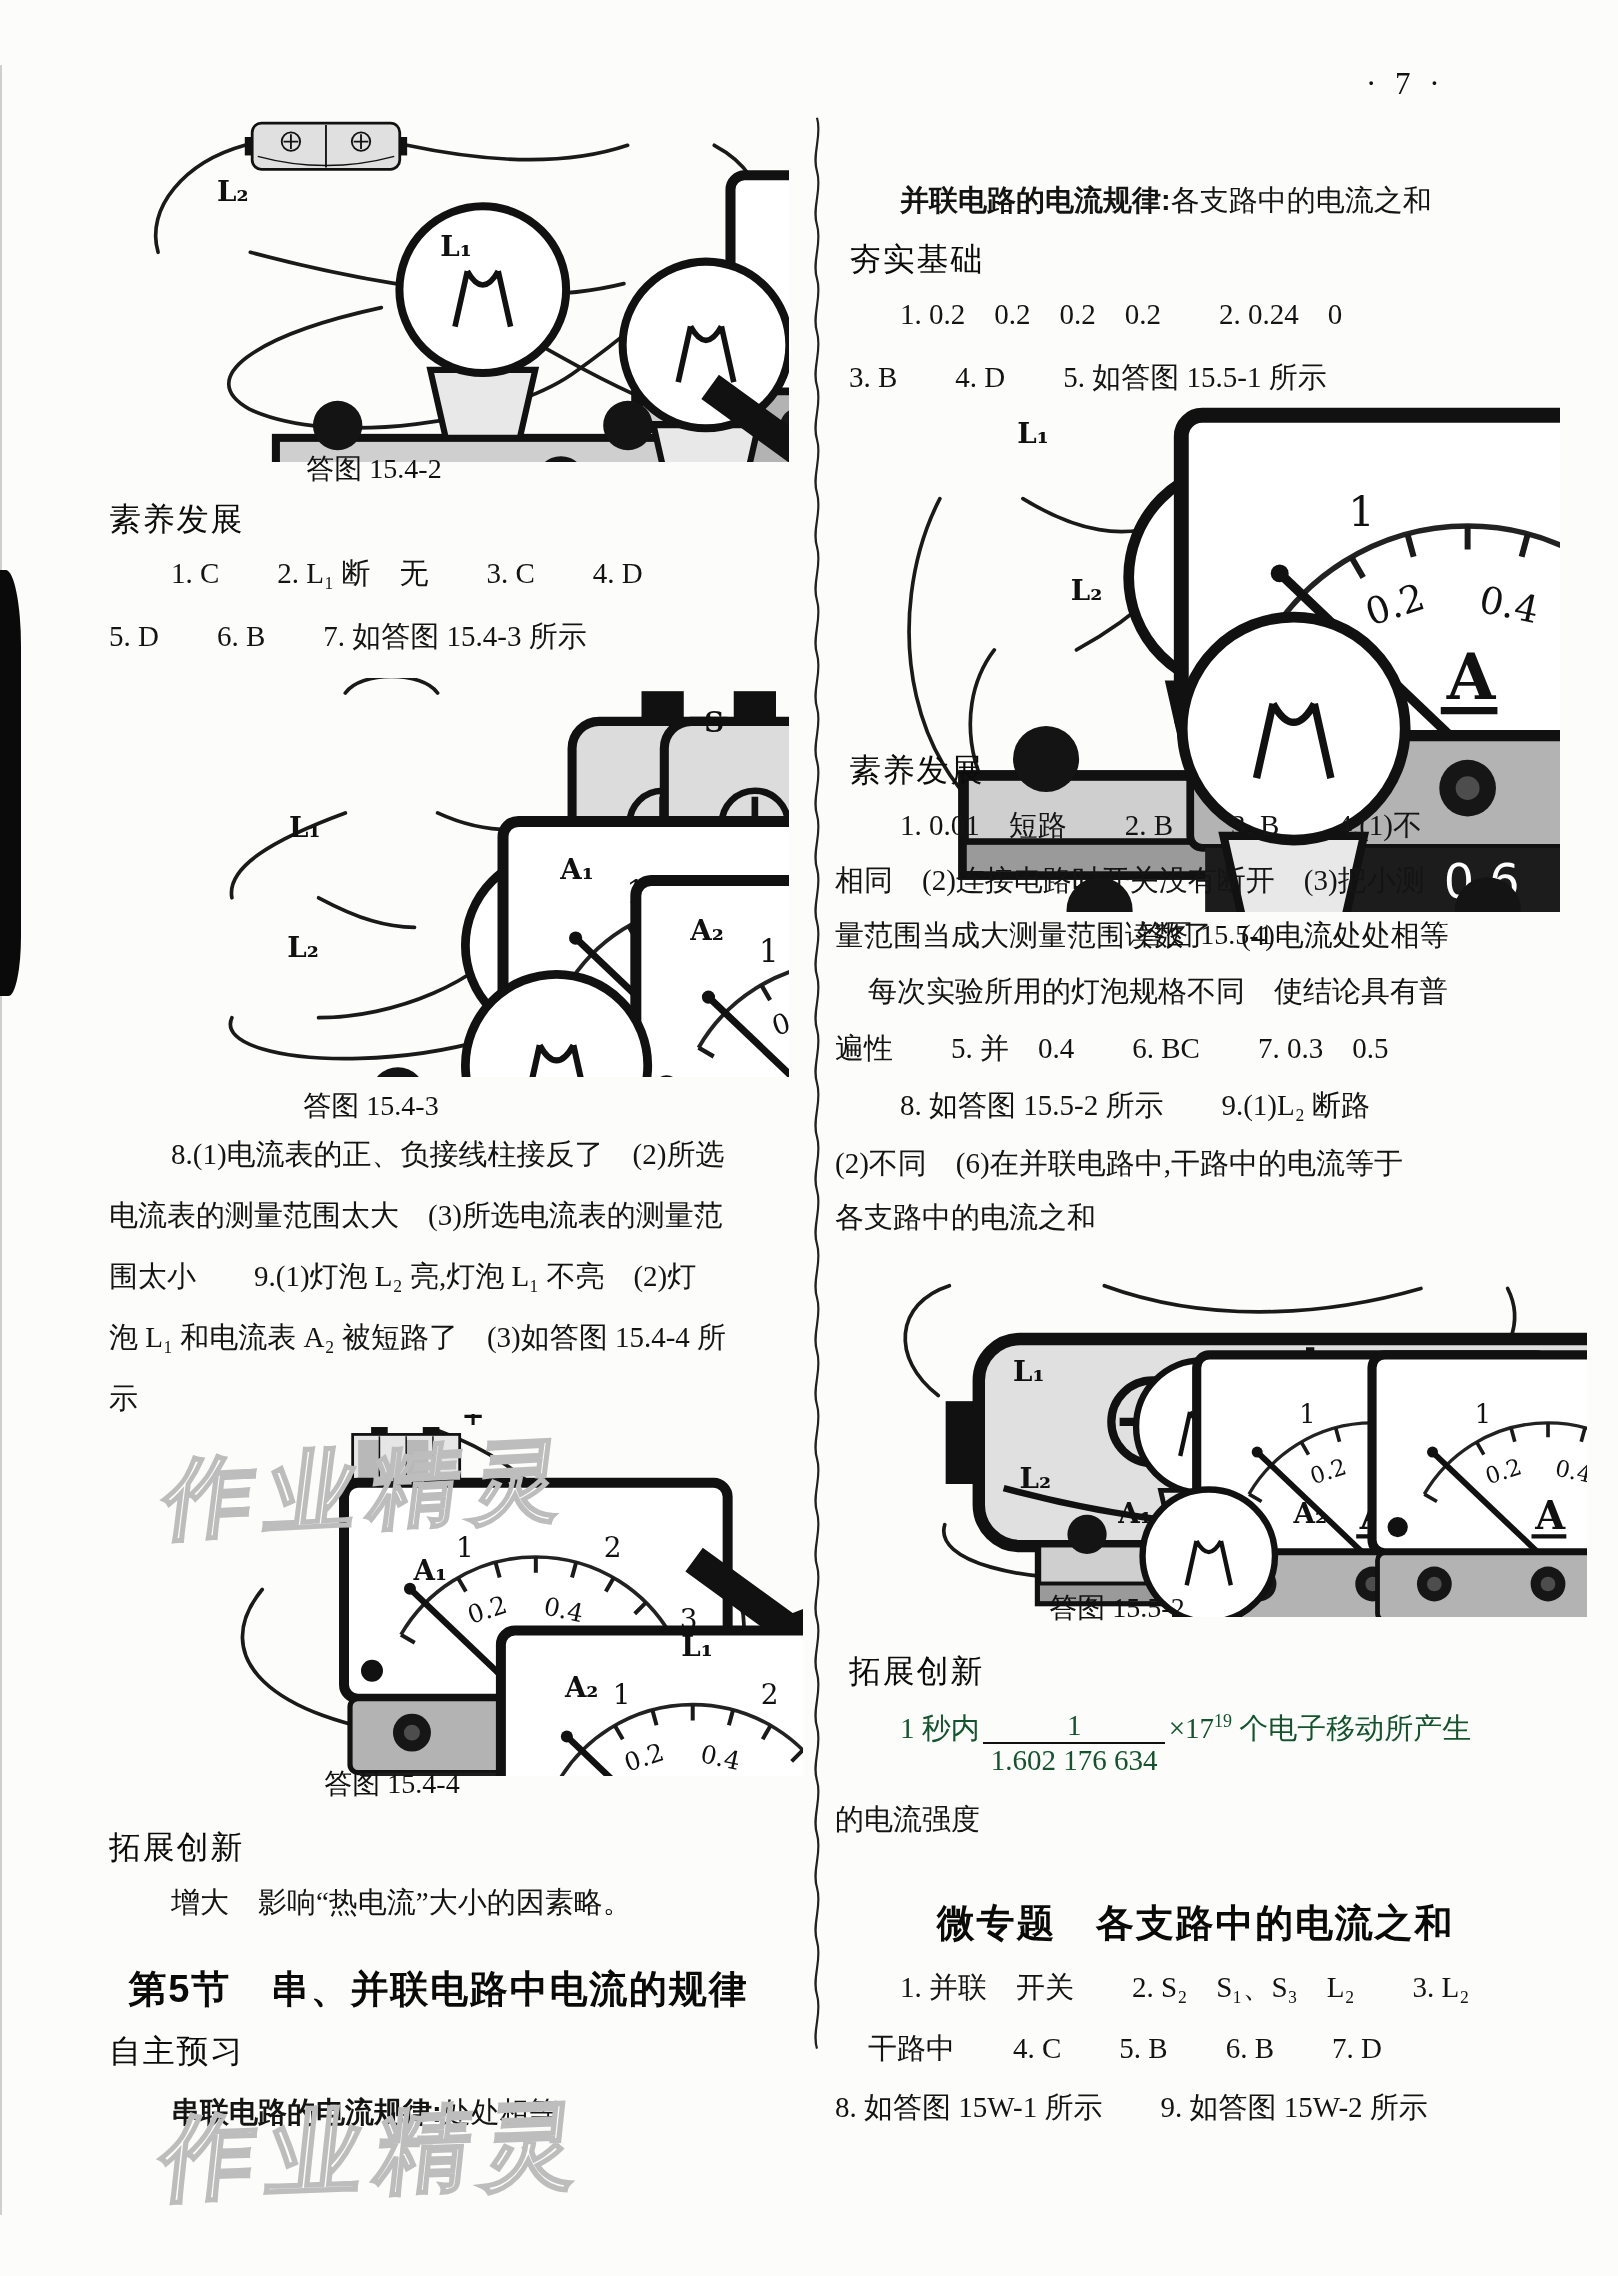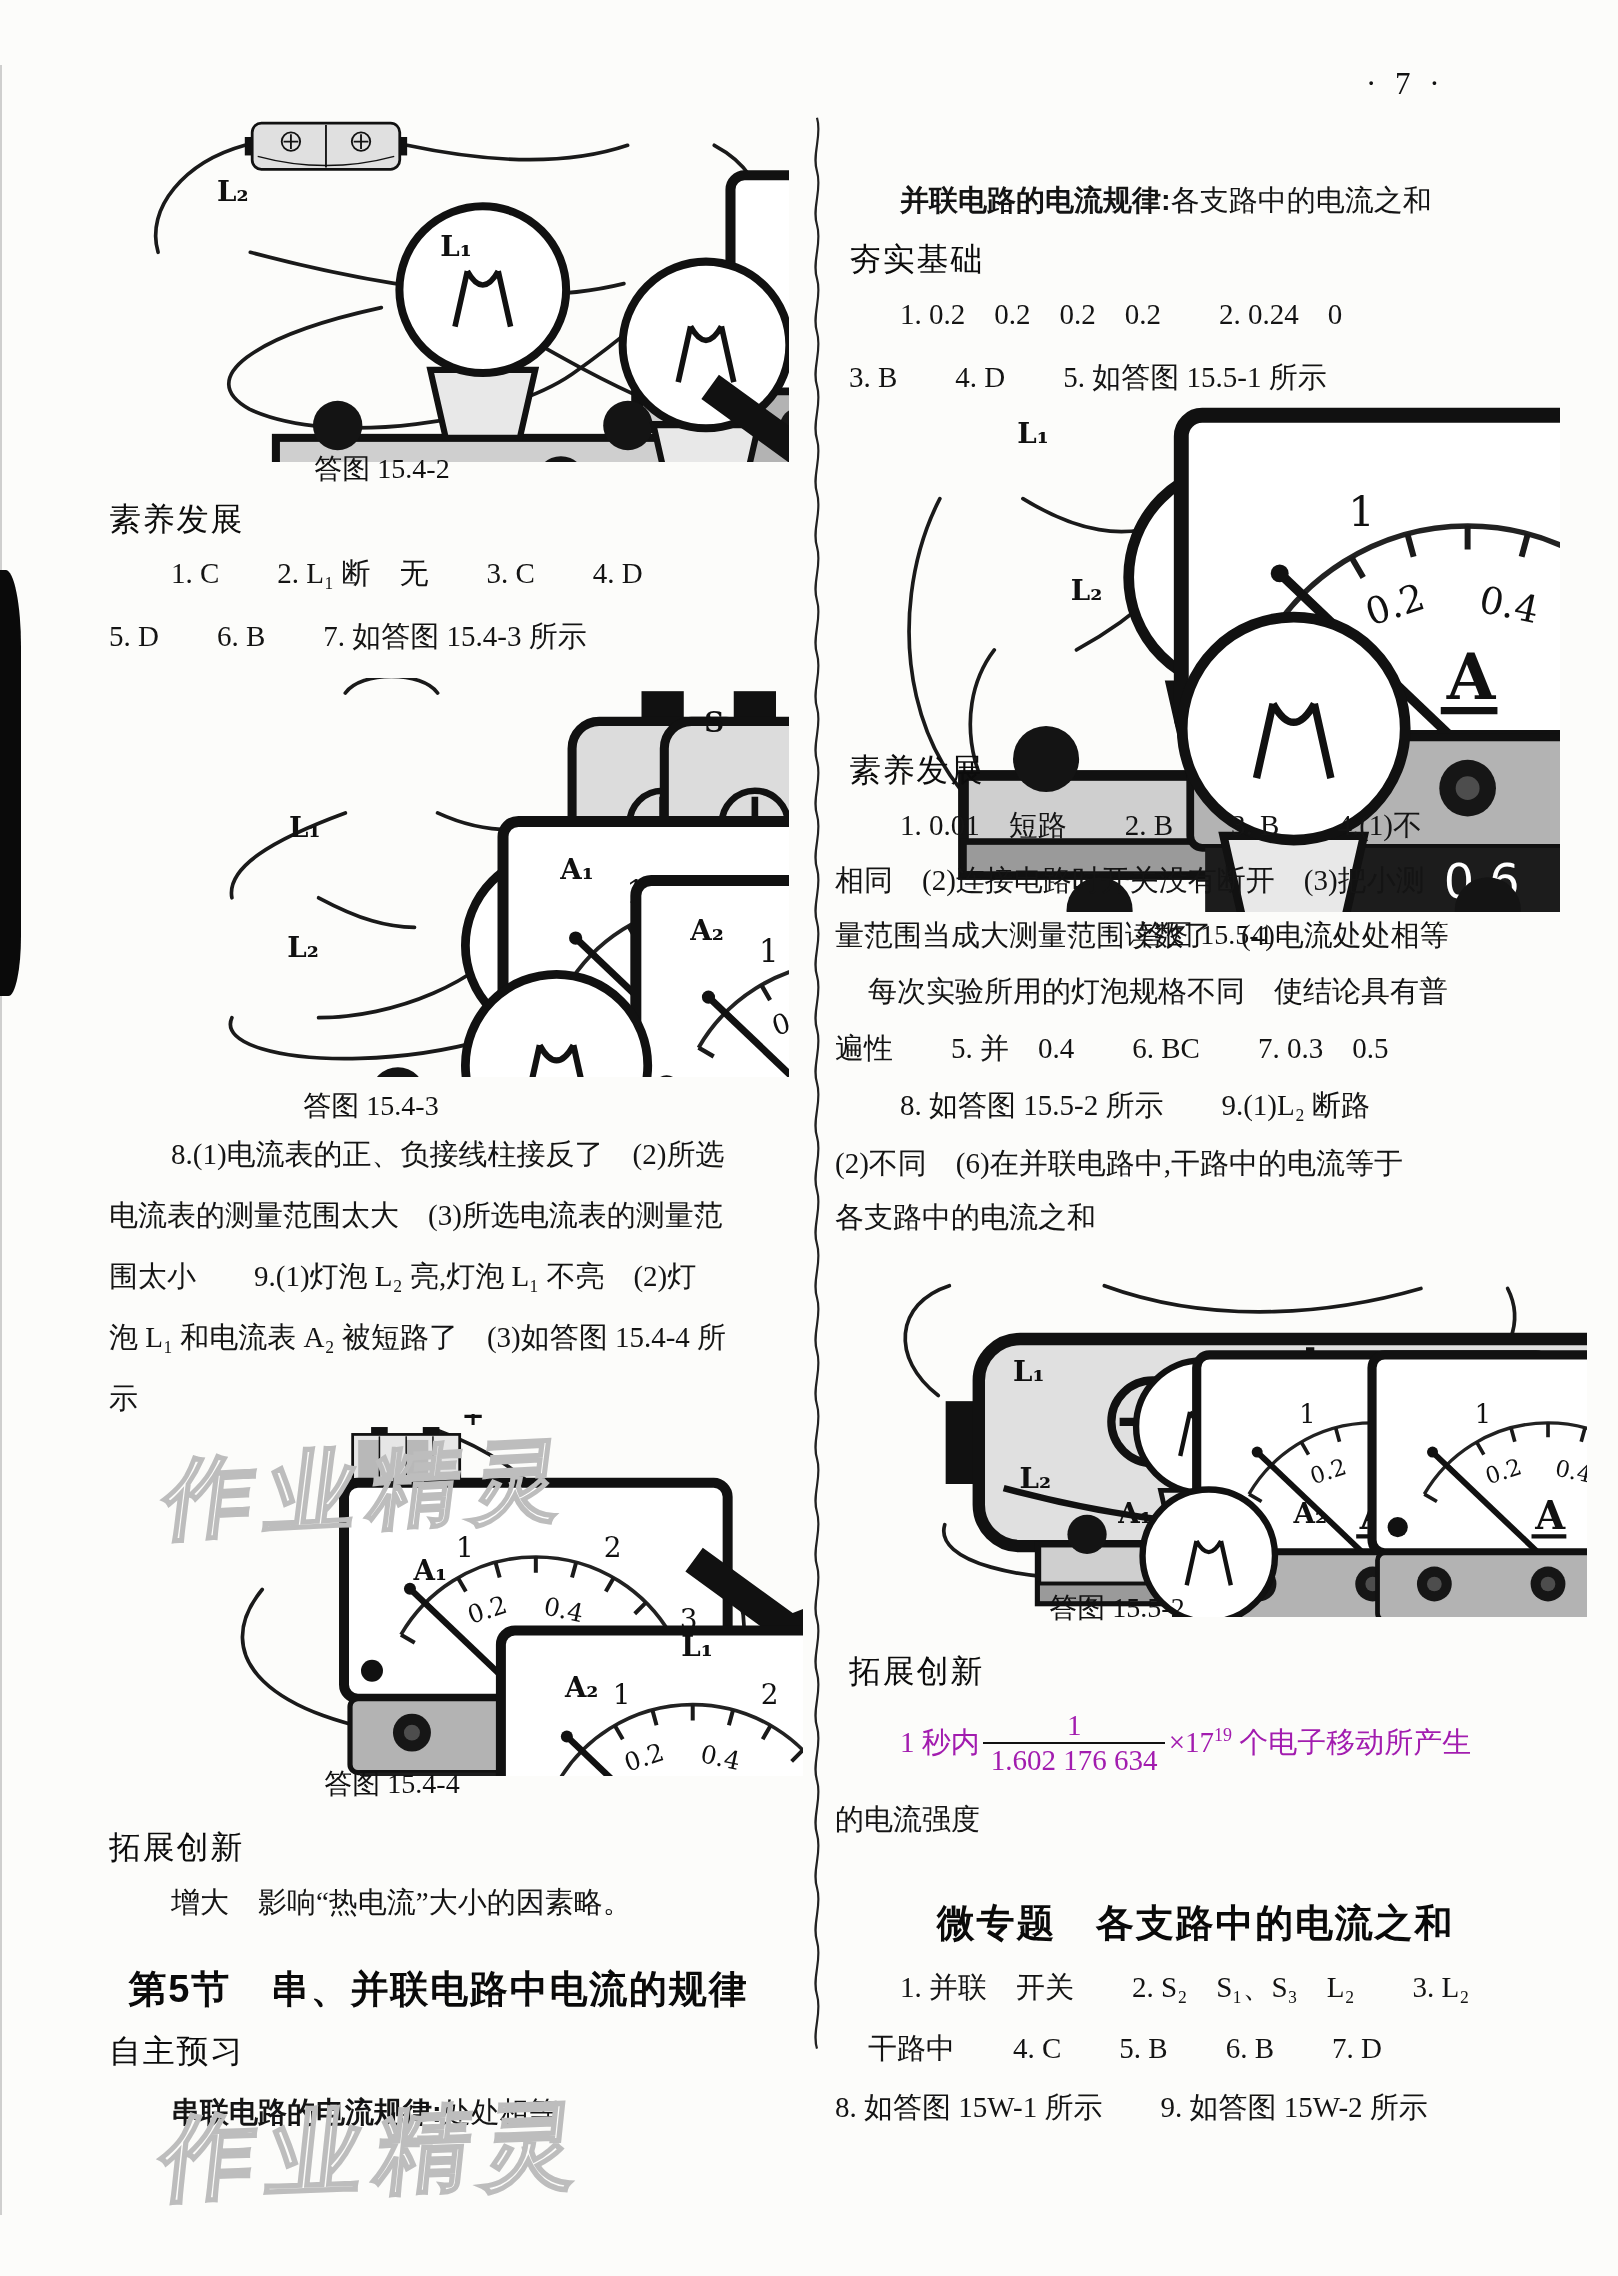--- a/index.html
+++ b/index.html
@@ -11,21 +11,21 @@
   .ln{position:absolute;font-size:29px;white-space:pre;color:#141414;}
   .cap{position:absolute;font-size:28px;text-align:center;width:388px;color:#111;}
   .sect{position:absolute;font-family:"Liberation Sans","DejaVu Sans",sans-serif;
         font-weight:700;font-size:38px;text-align:center;color:#0a0a0a;letter-spacing:1.8px;}
   .prompt{font-family:"Liberation Sans","DejaVu Sans",sans-serif;font-weight:700;}
   .pagenum{position:absolute;left:1366px;top:66px;font-size:31px;letter-spacing:5.5px;color:#111;}
   .wm{position:absolute;font-family:"Liberation Sans","DejaVu Sans",sans-serif;font-weight:700;
       color:rgba(255,255,255,0.05);-webkit-text-stroke:2.3px #bdbdbd;letter-spacing:13px;white-space:pre;}
   .wire{fill:none;stroke:#1a1a1a;stroke-width:4px;stroke-linecap:round;}
   .lbl{font-family:"DejaVu Serif",serif;font-weight:700;font-size:30px;fill:#101010;}
-  .frac-row{position:absolute;display:flex;align-items:center;font-size:29px;color:#a21caf;}
+  .frac-row{position:absolute;display:flex;align-items:flex-start;font-size:29px;color:#14532d;}
   .frac{display:inline-flex;flex-direction:column;text-align:center;margin:0 3.7px;line-height:1.15;}
   .frac .den{border-top:2.8px solid #111;padding:0 7.4px;}
   .frac .num{padding:0 7.4px;}
   sup{font-size:0.62em;}
   .blob{position:absolute;left:-7.4px;top:570px;width:28px;height:426px;background:#0a0a0a;
         border-radius:0 55% 45% 0 / 0 18% 14% 0;}
   .edge-line{position:absolute;left:0;top:65px;width:1.8px;height:2150px;background:#aaa;opacity:.55;}
 </style>
 </head>
 <body>
@@ -138,21 +138,21 @@
     <path class="wire" d="M418,228 C480,262 540,300 610,330 C655,348 700,345 722,330"></path>
     <use href="#sym-batt-h" x="0" y="0" width="176" height="62" transform="translate(170,22)"></use>
     <use href="#sym-switch" transform="translate(555,8)"></use>
     <use href="#sym-meter" transform="translate(545,78) scale(0.95)"></use>
     <use href="#sym-bulb" transform="translate(48,88)"></use>
     <use href="#sym-bulb" transform="translate(290,148)"></use>
     <use href="#sym-x" transform="translate(492,278)"></use>
     <text class="lbl" x="140" y="112">L₂</text>
     <text class="lbl" x="382" y="172">L₁</text>
   </svg>
-  <div class="cap" style="left:188px;top:450px">答图 15.4-2</div>
+  <div class="cap" style="left:180px;top:450px">答图 15.4-2</div>
 
   <div class="hd" style="left:109px;top:498px">素养发展</div>
   <div class="ln" style="left:171px;top:554px">1. C　　2. L₁ 断　无　　3. C　　4. D</div>
   <div class="ln" style="left:109px;top:617px">5. D　　6. B　　7. 如答图 15.4-3 所示</div>
 
   <svg class="abs" style="left:88px;top:678px" width="701" height="399" viewBox="0 0 760 432">
     <path class="wire" d="M279,16 C296,-8 362,-8 379,16"></path>
     <path class="wire" d="M279,146 C200,175 150,205 156,238"></path>
     <path class="wire" d="M250,238 C295,262 325,270 354,270"></path>
     <path class="wire" d="M379,146 C470,188 545,150 595,106"></path>

